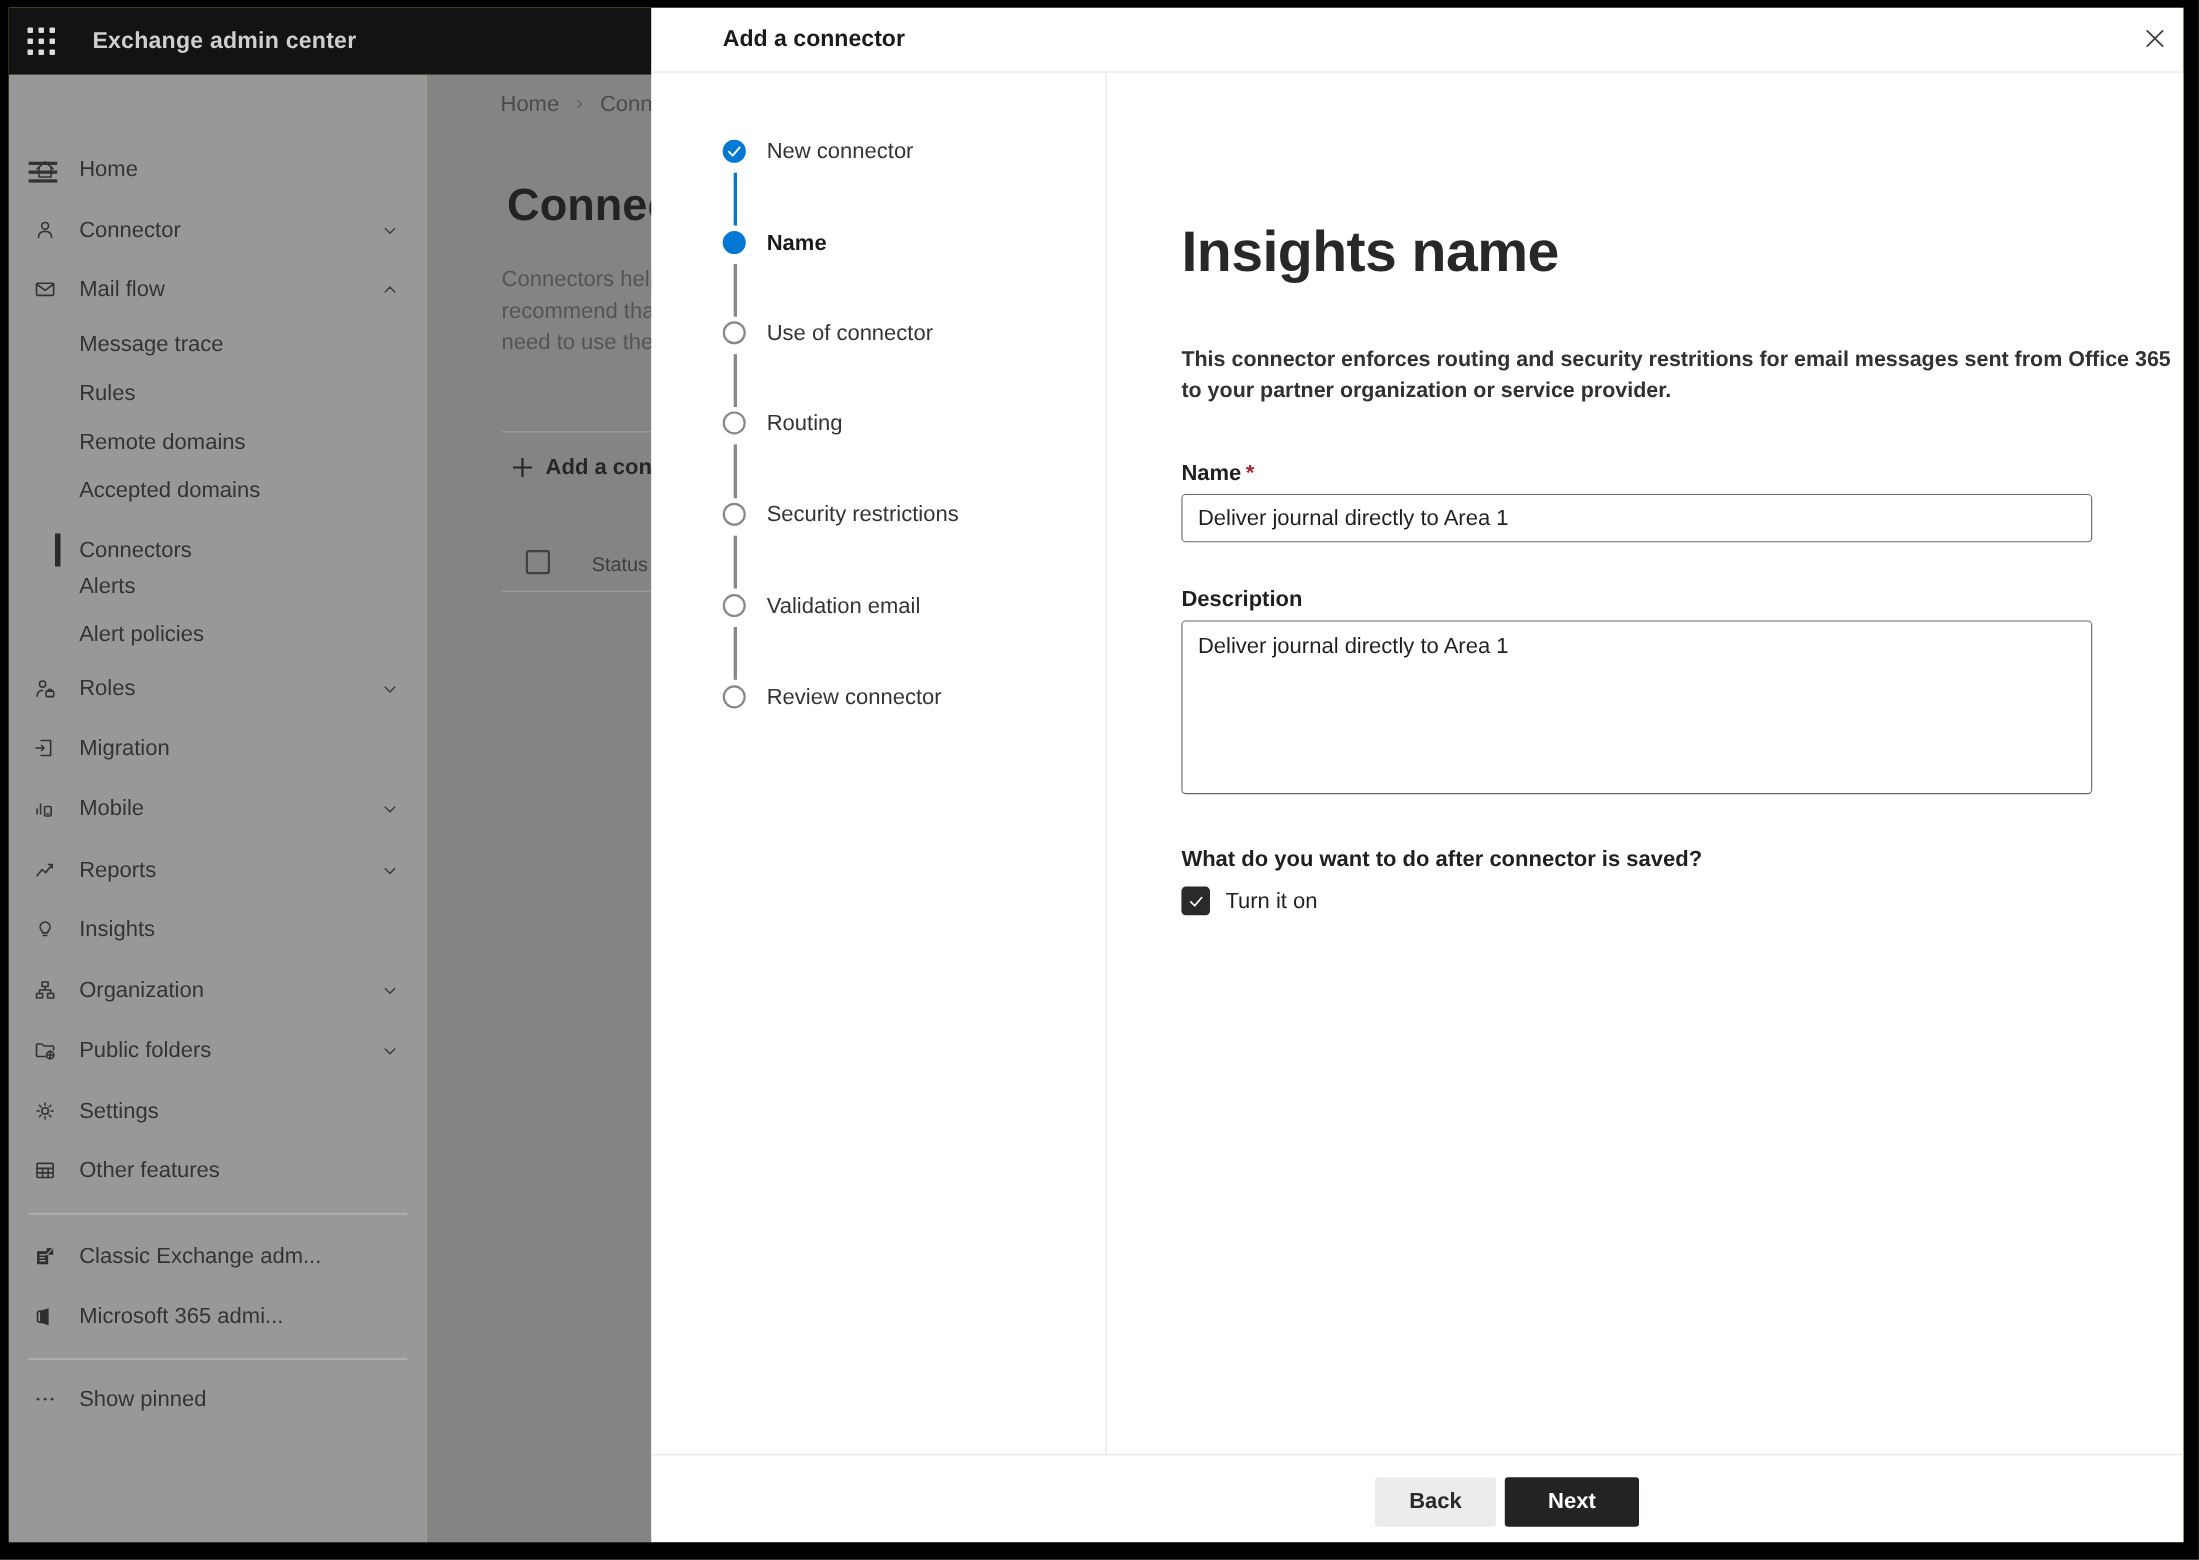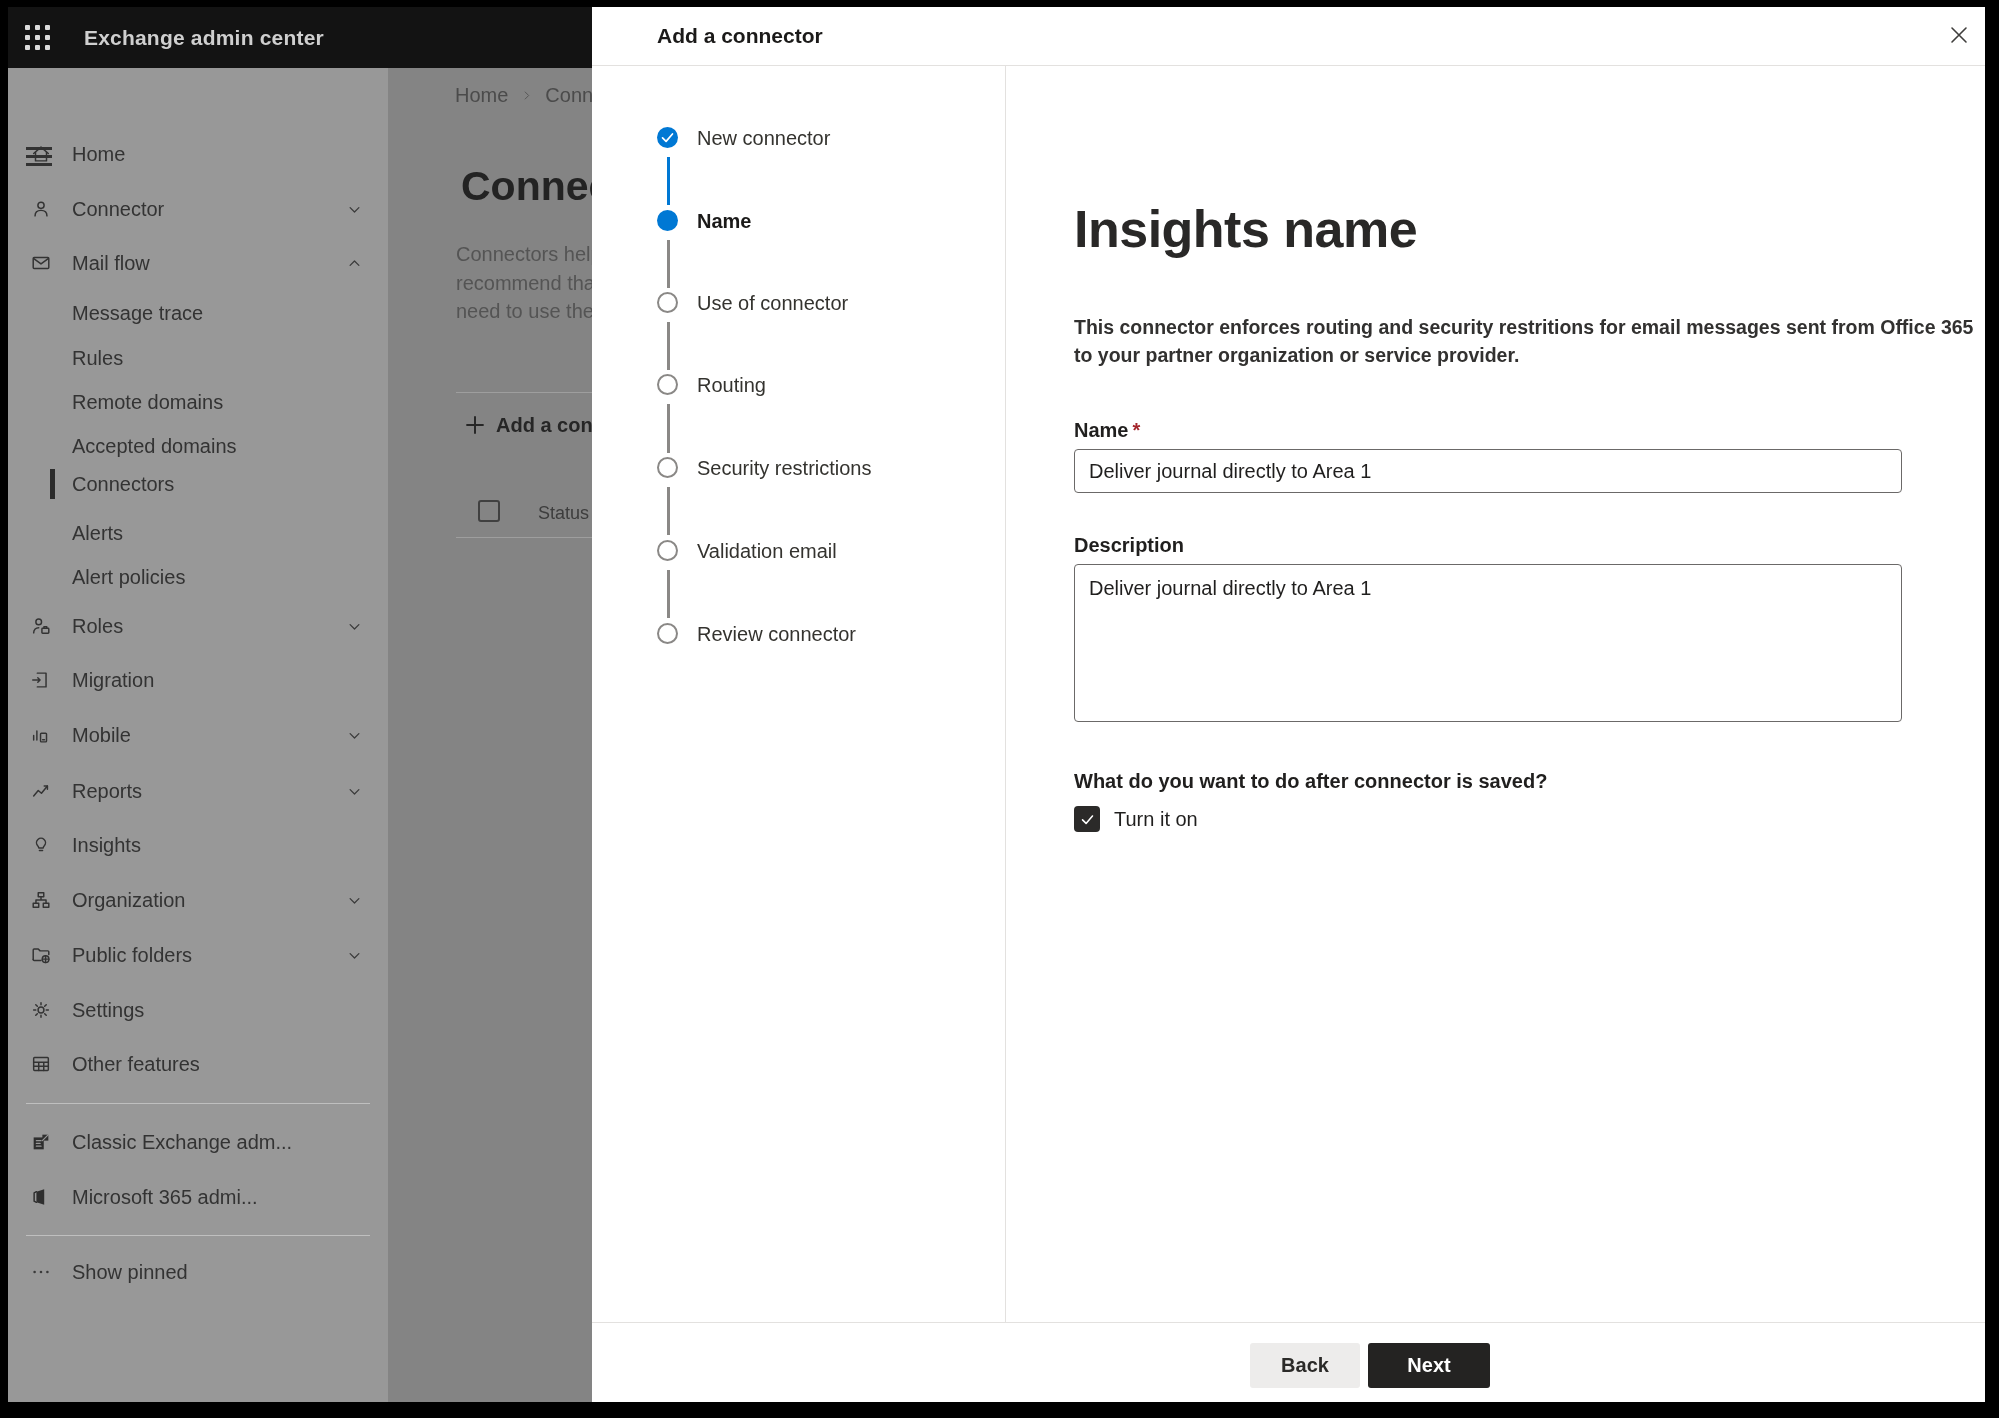--- a/index.html
+++ b/index.html
@@ -144,21 +144,21 @@
       </div>
     <div class="nav-item" style="top:274px">
         <span class="nav-label">Rules</span>
       </div>
     <div class="nav-item" style="top:318px">
         <span class="nav-label">Remote domains</span>
       </div>
     <div class="nav-item" style="top:362px">
         <span class="nav-label">Accepted domains</span>
       </div>
-    <div class="nav-item selected" style="top:400px">
+    <div class="nav-item selected" style="top:416px">
         <span class="nav-label">Connectors</span>
       </div>
     <div class="nav-item" style="top:449px">
         <span class="nav-label">Alerts</span>
       </div>
     <div class="nav-item" style="top:493px">
         <span class="nav-label">Alert policies</span>
       </div>
 
     <div class="nav-item" style="top:542px">

